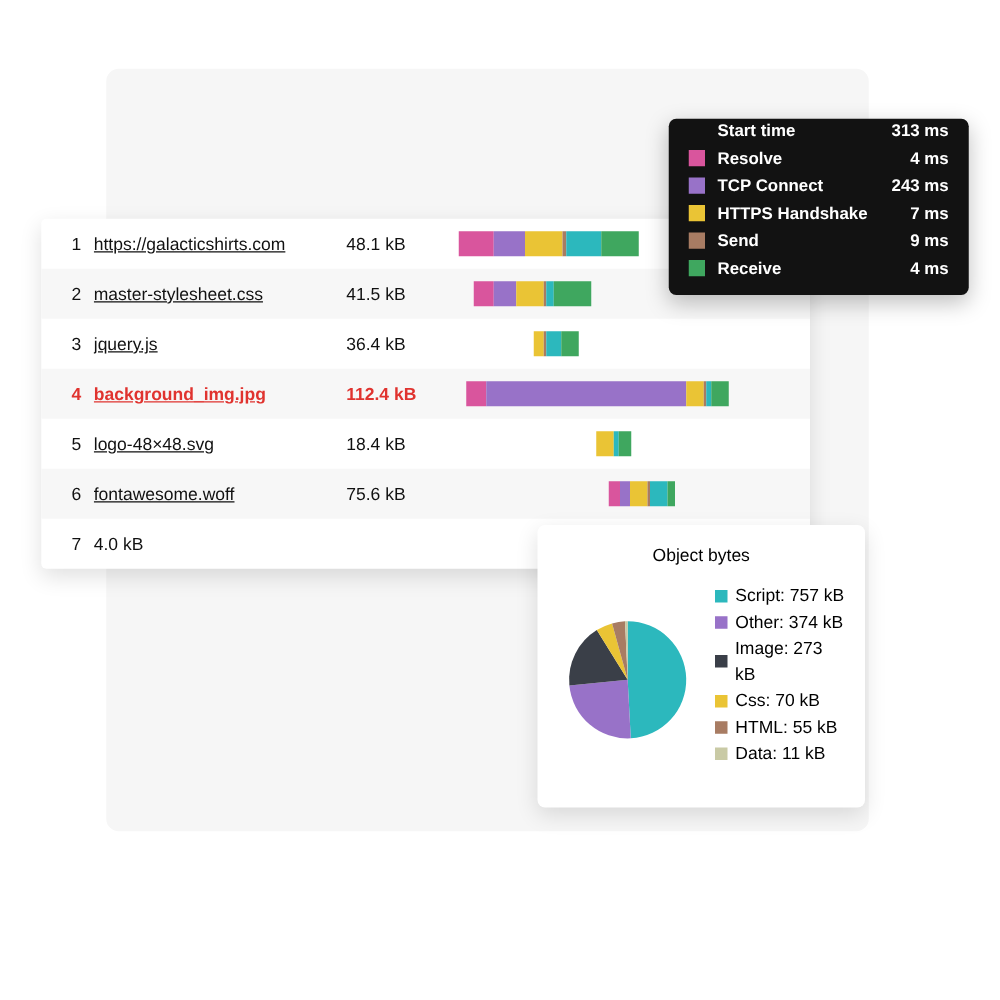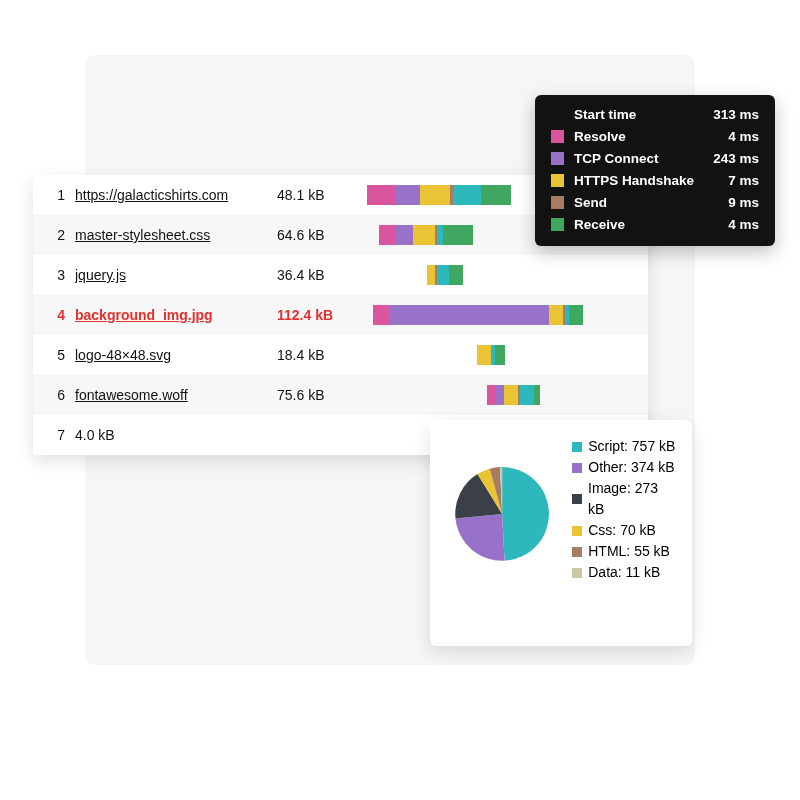--- a/index.html
+++ b/index.html
@@ -44,21 +44,21 @@
   .bar { position: absolute; top: 0; height: 20px; display: flex; }
   .seg { height: 100%; }
   
   .timing {
     position: absolute;
     top: 95px; left: 535px;
     width: 240px;
     background: #121212;
     color: #fff;
     border-radius: 6px;
-    padding: 12px 16px 14px 16px;
+    padding: 2px 16px 14px 16px;
     font-size: 13.5px;
     font-weight: 600;
     box-shadow: 0 6px 18px rgba(0,0,0,0.25);
   }
   .timing-row {
     display: flex;
     align-items: center;
     margin-bottom: 7px;
   }
   .timing-row:last-child { margin-bottom: 0; }
@@ -98,21 +98,21 @@
           <div class="seg" style="width: 30px; background: rgb(234, 196, 53);"></div>
           <div class="seg" style="width: 3px; background: rgb(168, 124, 99);"></div>
           <div class="seg" style="width: 28px; background: rgb(44, 184, 189);"></div>
           <div class="seg" style="width: 30px; background: rgb(63, 167, 95);"></div>
         </div>
       </div>
     </div>
     <div class="row">
       <div class="cell-idx">2</div>
       <div class="cell-name">master-stylesheet.css</div>
-      <div class="cell-size">64.6 kB</div>
+      <div class="cell-size">41.5 kB</div>
       <div class="cell-bar">
         <div class="bar" style="left: 12px;">
           <div class="seg" style="width: 16px; background: rgb(217, 85, 157);"></div>
           <div class="seg" style="width: 18px; background: rgb(152, 114, 200);"></div>
           <div class="seg" style="width: 22px; background: rgb(234, 196, 53);"></div>
           <div class="seg" style="width: 2px; background: rgb(168, 124, 99);"></div>
           <div class="seg" style="width: 6px; background: rgb(44, 184, 189);"></div>
           <div class="seg" style="width: 30px; background: rgb(63, 167, 95);"></div>
         </div>
       </div>
@@ -208,20 +208,21 @@
       <div class="timing-val">9 ms</div>
     </div>
     <div class="timing-row">
       <div class="timing-swatch" style="background: rgb(63, 167, 95);"></div>
       <div class="timing-label">Receive</div>
       <div class="timing-val">4 ms</div>
     </div>
   </div>
 
 <div class="pie-card">
+  <div class="pie-title">Object bytes</div>
   <div class="pie-body">
     <svg id="pie-svg" width="115" height="115" viewBox="0 0 115 115">
         <path d="M 57.5 62 L 57.5 14 A 48 48 0 0 1 60.0447205081412 109.93249834439517 Z" fill="#2cb8bd"></path>
         <path d="M 57.5 62 L 60.0447205081412 109.93249834439517 A 48 48 0 0 1 9.729934945833413 66.69264155041617 Z" fill="#9872c8"></path>
         <path d="M 57.5 62 L 9.729934945833413 66.69264155041617 A 48 48 0 0 1 32.21167013658504 21.201711154521256 Z" fill="#3a3f48"></path>
         <path d="M 57.5 62 L 32.21167013658504 21.201711154521256 A 48 48 0 0 1 44.73023141279958 15.729782686599044 Z" fill="#eac435"></path>
         <path d="M 57.5 62 L 44.73023141279958 15.729782686599044 A 48 48 0 0 1 55.34648814317528 14.048332806016901 Z" fill="#a87c63"></path>
         <path d="M 57.5 62 L 55.34648814317528 14.048332806016901 A 48 48 0 0 1 57.49999999999999 14 Z" fill="#c9caa5"></path>
       </svg>
     <div class="pie-legend" id="pie-legend">

